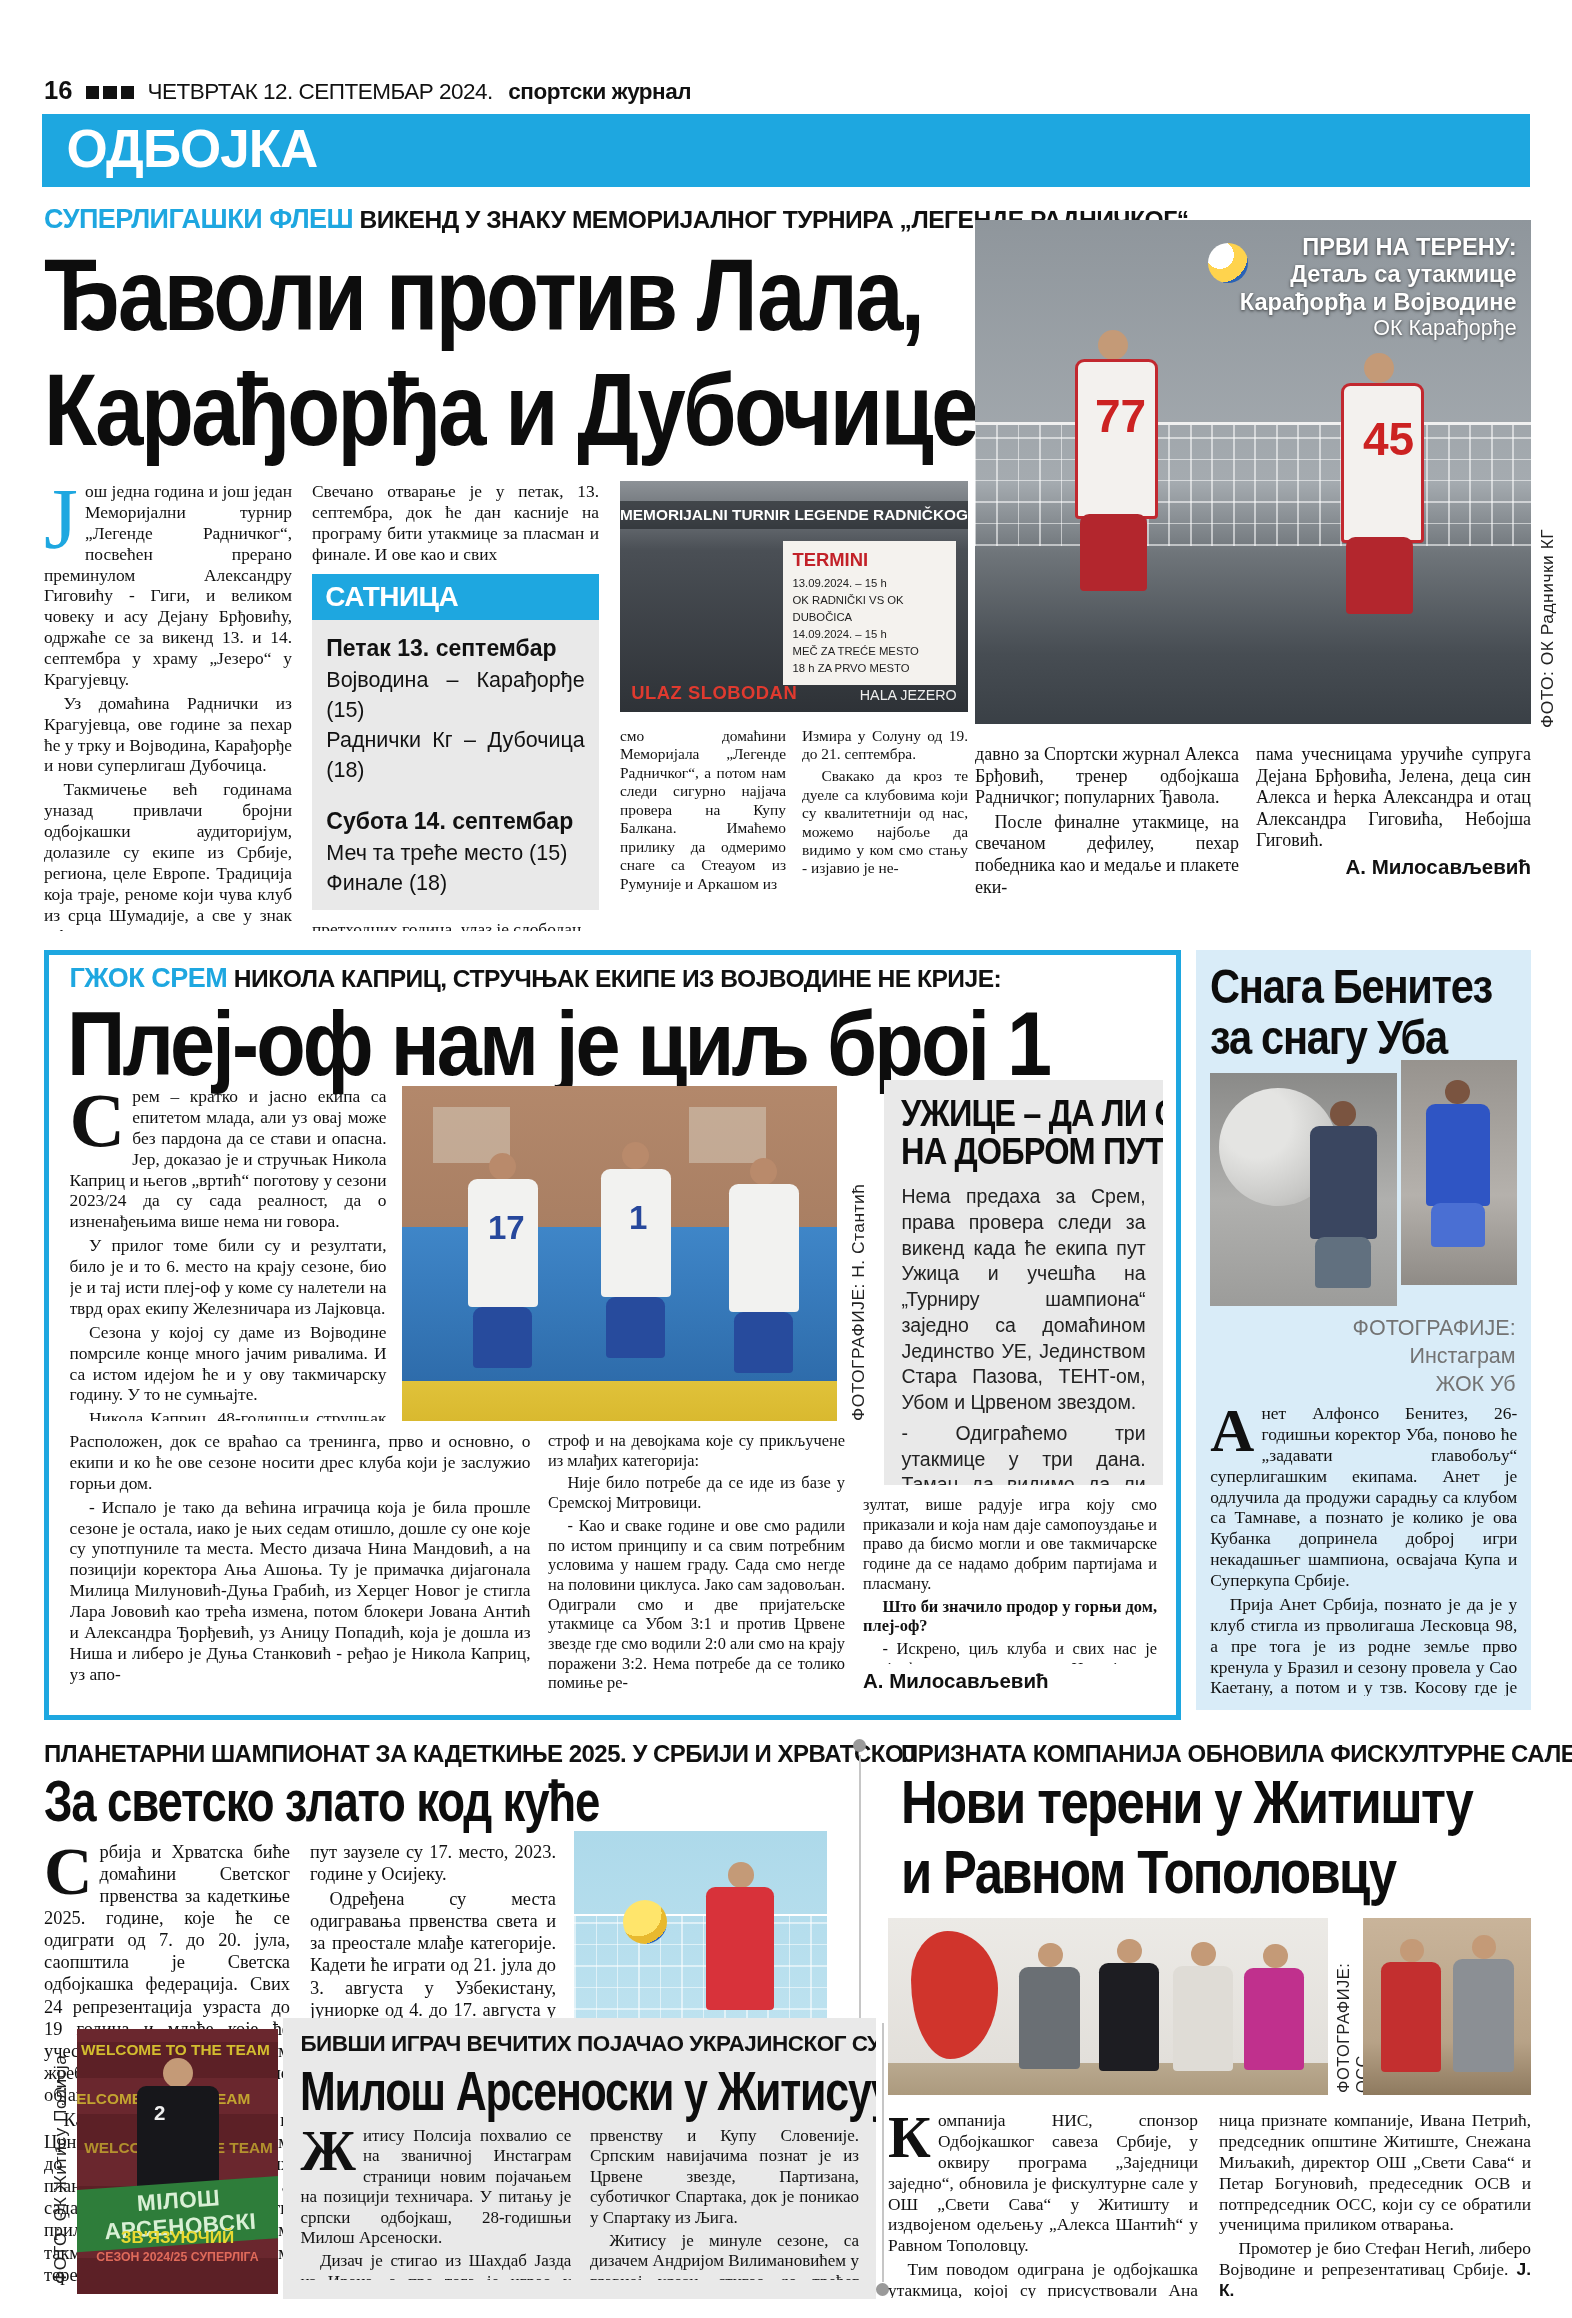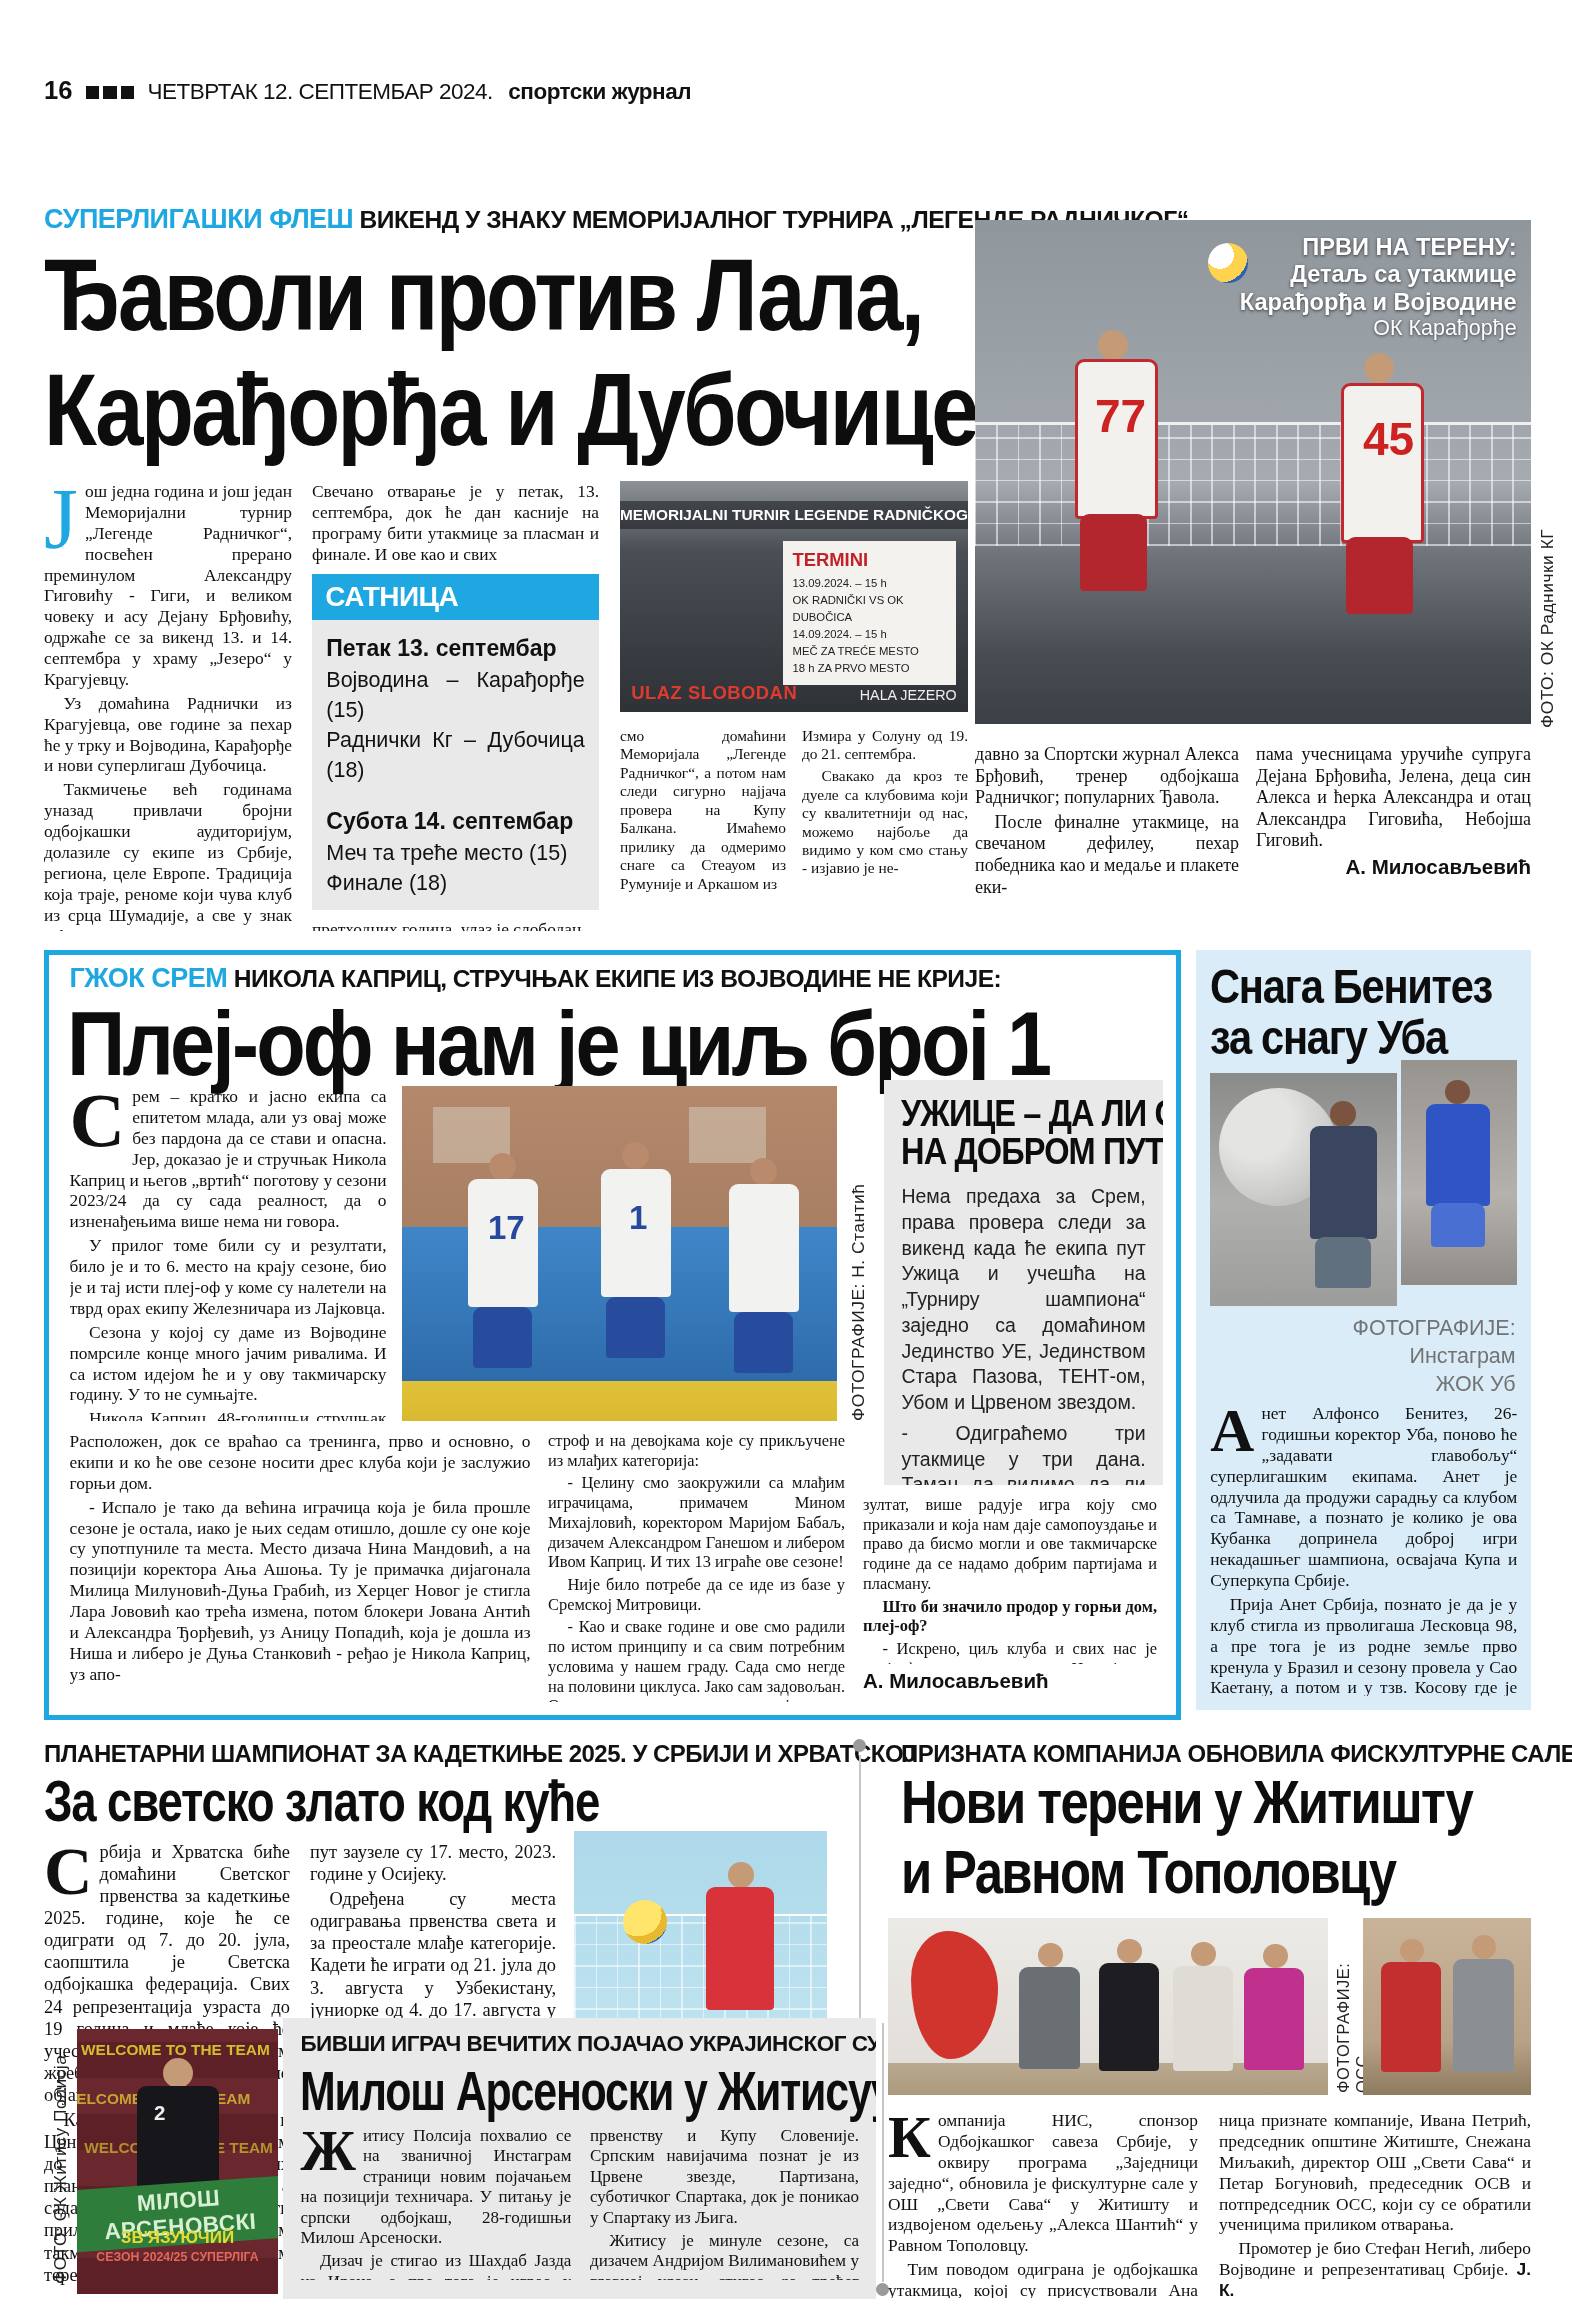--- a/index.html
+++ b/index.html
@@ -43,20 +43,23 @@
 
   <div class="abs san" style="left:44px;top:76px;width:1485px;height:33px;font-size:22.5px;">
     <span class="b" style="font-size:25.6px;">16</span>
     <span style="display:inline-block;margin:0 7.2px;">
       <span style="display:inline-block;width:13.3px;height:13.3px;background:#111;margin-right:4.1px;"></span><span style="display:inline-block;width:13.3px;height:13.3px;background:#111;margin-right:4.1px;"></span><span style="display:inline-block;width:13.3px;height:13.3px;background:#111;"></span>
     </span>
     <span style="letter-spacing:-0.5px;">ЧЕТВРТАК 12. СЕПТЕМБАР 2024.</span>
     <span class="b" style="margin-left:9.2px;letter-spacing:-0.5px;">спортски журнал</span>
   </div>
 
+  <div class="abs" style="left:42px;top:114px;width:1488px;height:73px;background:#1ea7e0;">
+    <div class="san" style="font-size:53px;font-weight:800;color:#fff;padding:4.1px 0 0 24.6px;letter-spacing:-1px;">ОДБОЈКА</div>
+  </div>
 
   <div class="abs kick" style="left:44px;top:204px;">
     <span class="accent" style="font-size:27px;">СУПЕРЛИГАШКИ ФЛЕШ</span>
     <span style="font-weight:600;font-size:24.6px;">ВИКЕНД У ЗНАКУ МЕМОРИЈАЛНОГ ТУРНИРА „ЛЕГЕНДЕ РАДНИЧКОГ“</span>
   </div>
 
   <div class="abs hl" style="left:44px;top:237px;font-size:102px;letter-spacing:-3.1px;">
     <span class="cond" style="transform:scaleX(.85);">Ђаволи против Лала,</span>
   </div>
   <div class="abs hl" style="left:44px;top:352px;font-size:102px;letter-spacing:-3.1px;">
@@ -192,21 +195,20 @@
         <p class="ni" style="margin:0;">- Одиграћемо три утакмице у три дана. Таман да видимо да ли смо на добром путу или не. Заправо, да видимо где смо у односу на друге – каже Каприц.</p>
       </div>
     </div>
 
     <div class="abs body-txt j oh" style="left:20.5px;top:476px;width:461px;height:271px;font-size:17.4px;">
       <p class="ni">Расположен, док се враћао са тренинга, прво и основно, о екипи и ко ће ове сезоне носити дрес клуба који је заслужио горњи дом.</p>
       <p>- Испало је тако да већина играчица која је била прошле сезоне је остала, иако је њих седам отишло, дошле су оне које су употпуниле та места. Место дизача Нина Мандовић, а на позицији коректора Ања Ашоња. Ту је примачка дијагонала Милица Милуновић-Дуња Грабић, из Херцег Новог је стигла Лара Јововић као трећа измена, потом блокери Јована Антић и Александра Ђорђевић, уз Аницу Попадић, која је дошла из Ниша и либеро је Дуња Станковић - ређао је Никола Каприц, уз апо-</p>
     </div>
     <div class="abs body-txt j oh" style="left:499px;top:476px;width:297px;height:271px;font-size:16.4px;">
       <p class="ni">строф и на девојкама које су прикључене из млађих категорија:</p>
-      <p>- Целину смо заокружили са млађим играчицама, примачем Мином Михајловић, коректором Маријом Бабаљ, дизачем Александром Ганешом и либером Ивом Каприц. И тих 13 играће ове сезоне!</p>
       <p>Није било потребе да се иде из базе у Сремској Митровици.</p>
       <p>- Као и сваке године и ове смо радили по истом принципу и са свим потребним условима у нашем граду. Сада смо негде на половини циклуса. Јако сам задовољан. Одиграли смо и две пријатељске утакмице са Убом 3:1 и против Црвене звезде где смо водили 2:0 али смо на крају поражени 3:2. Нема потребе да се толико помиње ре-</p>
     </div>
     <div class="abs body-txt j oh" style="left:814px;top:540px;width:294px;height:169px;font-size:16.4px;">
       <p class="ni">зултат, више радује игра коју смо приказали и која нам даје самопоуздање и право да бисмо могли и ове такмичарске године да се надамо добрим партијама и пласману.</p>
       <p class="b">Што би значило продор у горњи дом, плеј-оф?</p>
       <p>- Искрено, циљ клуба и свих нас је плеј-оф, улазак у тих осам. И то је под бројем 1. Уколико се укаже шанса за нешто више, пробаћемо да искористимо. Ту смо негде, екипе су и ове сезоне уједначење и у горњем дому и ове да кажем од тог 6. до 11. места. Сад, да ли ће тај тас да превагне па да одемо на коту 5 и више, или.. Видећемо – има довољно аргумената Никола Каприц, тренер Срема, да и ове године направи магију са тимом.</p>
     </div>
     <div class="abs byl" style="left:814px;top:714px;font-size:20.5px;">А. Милосављевић</div>
   </div>

